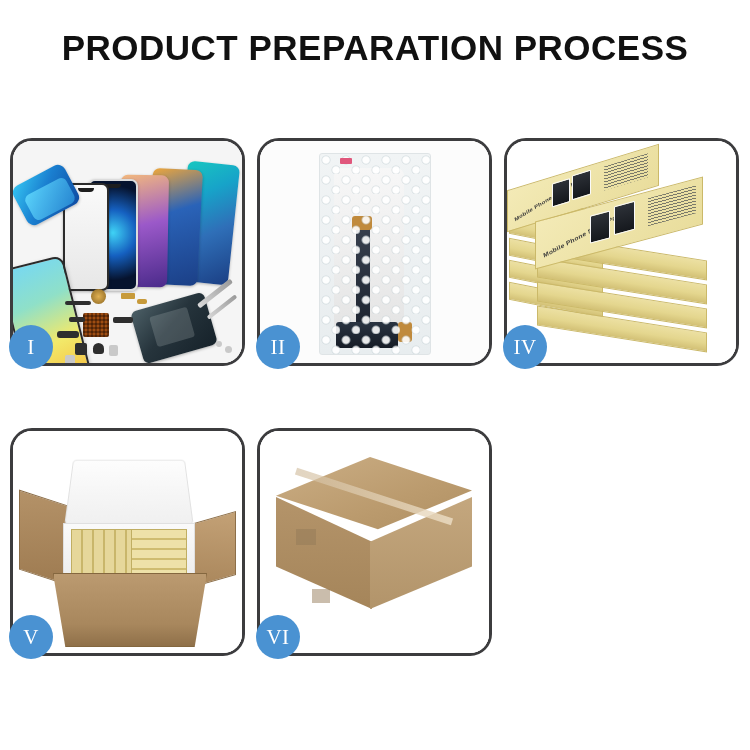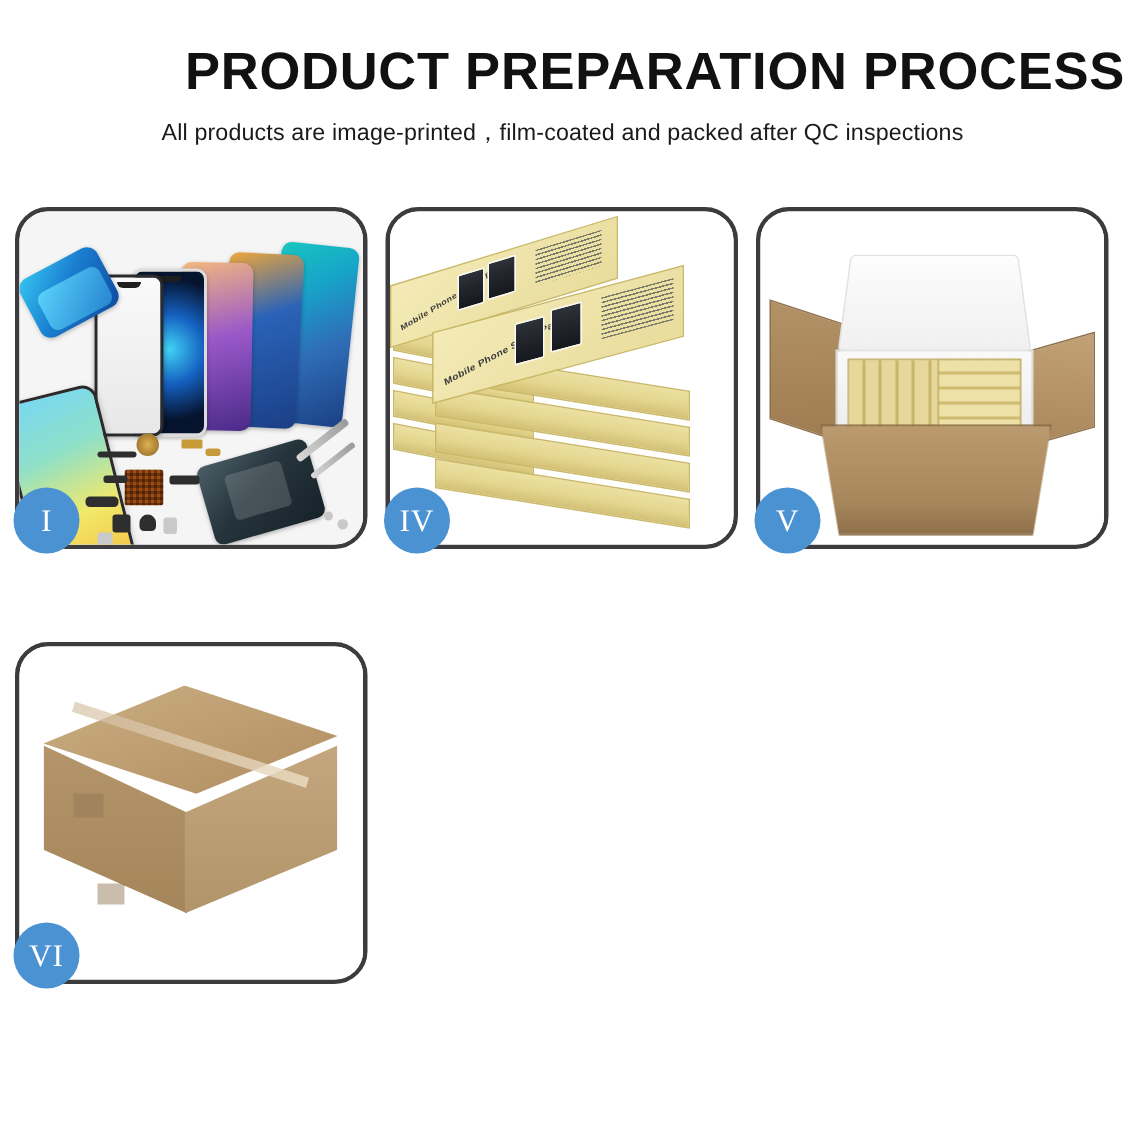--- a/index.html
+++ b/index.html
@@ -22,21 +22,20 @@
     text-align: center;
   }
   #page-title {
     font-size: 35px;
     font-weight: 700;
     letter-spacing: 0.5px;
     color: #111111;
     line-height: 1.05;
     margin: 0;
     white-space: nowrap;
-    text-align: right;
   }
   #page-subtitle {
     font-size: 15.5px;
     font-weight: 400;
     color: #1a1a1a;
     margin: 11px 0 0 0;
     letter-spacing: 0.1px;
     white-space: nowrap;
   }
 
@@ -361,21 +360,20 @@
   .p6-tapeB {
     position:absolute; left:52px; top:158px; width:18px; height:14px;
     background:rgba(150,124,90,0.5);
   }
 </style>
 </head>
 <body>
 
 <div id="header">
   <div id="page-title">PRODUCT PREPARATION PROCESS</div>
-  <div id="page-subtitle">All products are image-printed，film-coated and packed after QC inspections</div>
 </div>
 
 <div id="panel-grid">
 
   <div class="panel">
     <div class="panel-inner">
       <div class="photo">
         <div class="p1-bg"></div>
 
         <div class="ph ph-a"></div>
@@ -408,20 +406,38 @@
         <div class="bit silver" style="left:52px;top:214px;width:10px;height:12px;border-radius:2px;"></div>
         <div class="bit silver" style="right:10px;bottom:10px;width:7px;height:7px;border-radius:50%;"></div>
         <div class="bit silver" style="right:20px;bottom:16px;width:6px;height:6px;border-radius:50%;"></div>
         <div class="tool" style="right:6px;top:150px;width:42px;height:5px;"></div>
         <div class="tool" style="right:2px;top:164px;width:36px;height:4px;"></div>
       </div>
     </div>
     <div class="badge">I</div>
   </div>
 
+  <div class="panel">
+    <div class="panel-inner">
+      <div class="photo">
+        <div class="p2-bg"></div>
+        <div class="p2-bag">
+          <div class="p2-screen"></div>
+          <div class="p2-flex"></div>
+          <div class="p2-conn1"></div>
+          <div class="p2-conn2"></div>
+          <div class="p2-conn3"></div>
+          <div class="p2-chips"></div>
+          <div class="p2-label"></div>
+          <div class="p2-bubbles"></div>
+        </div>
+      </div>
+    </div>
+    <div class="badge">II</div>
+  </div>
 
 
   <div class="panel">
     <div class="panel-inner">
       <div class="photo">
         <div class="p4-bg"></div>
         <div class="p4-stack">
 
           <div class="ybox" style="left:2px;top:62px;width:92px;height:16px;transform:skewY(11deg);"></div>
           <div class="ybox" style="left:2px;top:84px;width:92px;height:16px;transform:skewY(11deg);"></div>

